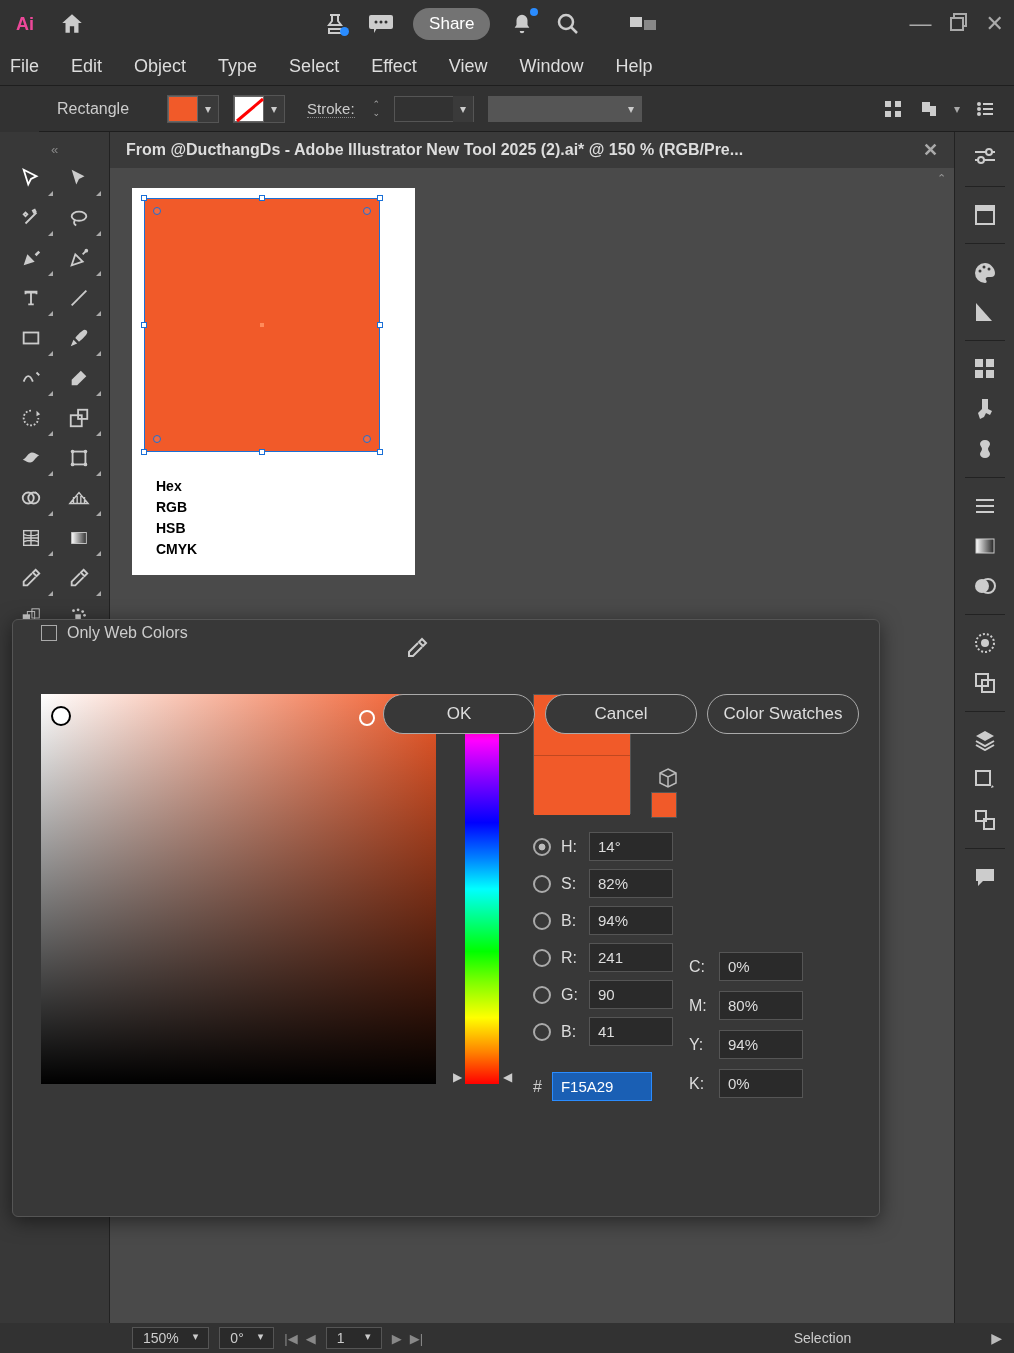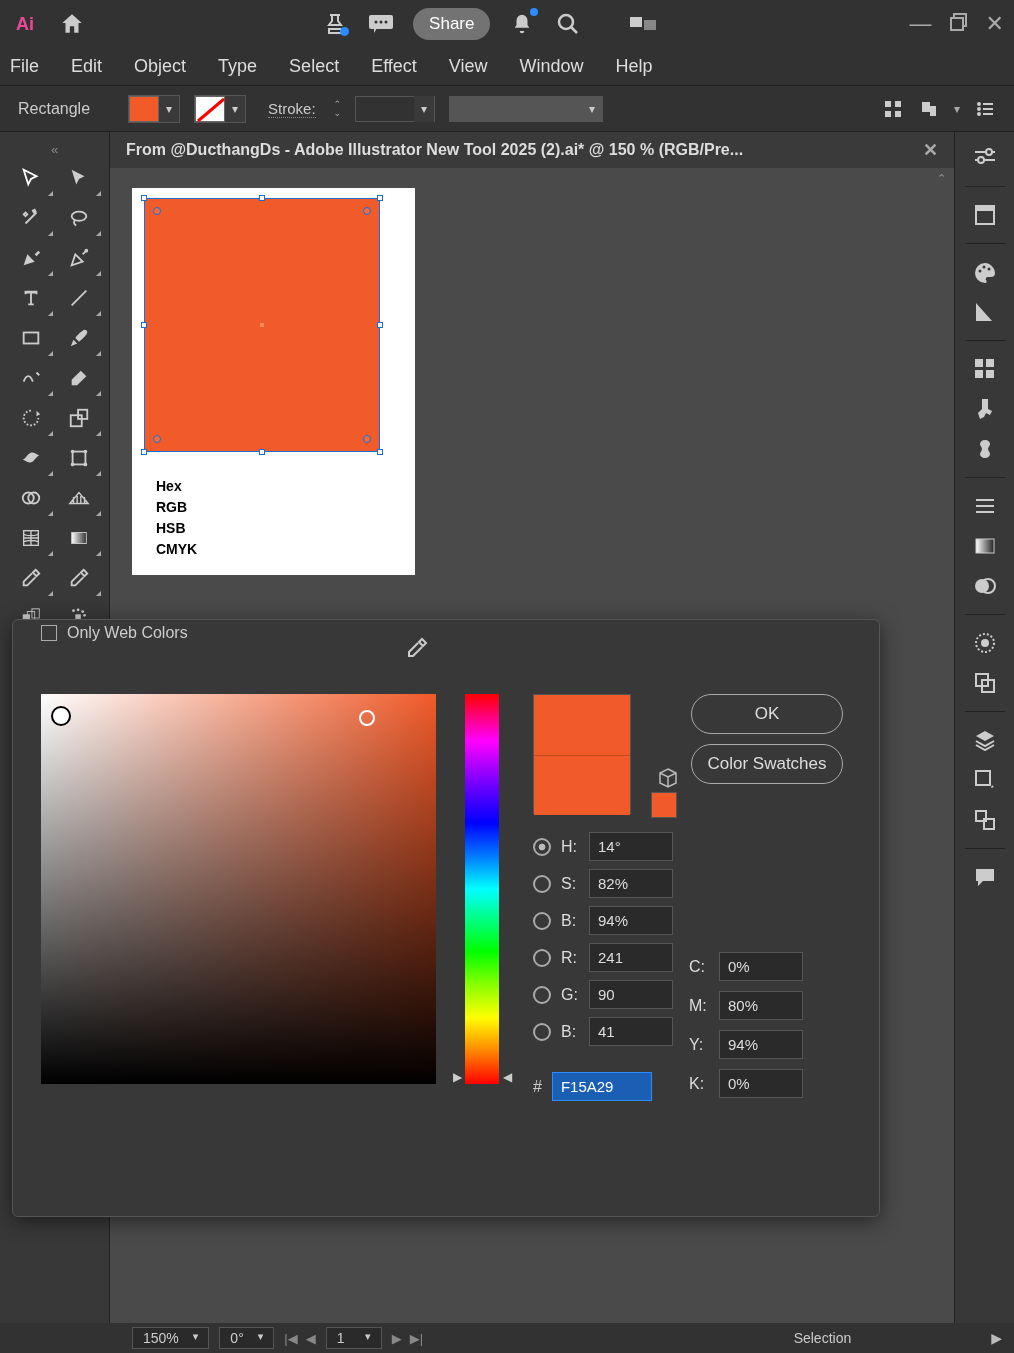--- a/index.html
+++ b/index.html
@@ -16,21 +16,21 @@
 .titlebar .bell .dot { position: absolute; top: -2px; right: -2px; width: 8px; height: 8px; border-radius: 50%; background: #2a8cff; }
 .titlebar .icon-btn { width: 28px; height: 28px; display: flex; align-items: center; justify-content: center; }
 .titlebar .win-controls { display: flex; gap: 18px; margin-left: 16px; }
 .titlebar .win-controls div { font-size: 22px; color: #aaa; cursor: pointer; line-height: 1; }
 
 
 .menubar { background: #323232; height: 38px; display: flex; align-items: center; padding: 0 8px; gap: 28px; font-size: 18px; color: #ddd; border-bottom: 1px solid #1e1e1e; }
 .menubar span { padding: 6px 2px; cursor: pointer; }
 
 
-.controlbar { background: #323232; height: 46px; display: flex; align-items: center; padding: 0 18px; gap: 14px; border-bottom: 1px solid #1e1e1e; }
+.controlbar { background: #323232; height: 46px; display: flex; align-items: center; padding: 0 18px; gap: 14px; border-bottom: 1px solid #1e1e1e; margin-left: 39px; }
 .controlbar .shape-label { font-size: 16px; color: #ccc; margin-right: 24px; }
 .controlbar .swatch { width: 30px; height: 26px; display: inline-block; border: 1px solid #666; }
 .controlbar .combo { display: flex; align-items: center; border: 1px solid #555; }
 .controlbar .chev { width: 20px; display: flex; align-items: center; justify-content: center; background: #3a3a3a; height: 26px; font-size: 12px; }
 .controlbar .stroke-label { color: #ccc; font-size: 15px; margin-left: 8px; border-bottom: 1px dotted #888; }
 .controlbar .rspacer { flex: 1; }
 .controlbar .ricon { width: 22px; height: 22px; display: flex; align-items: center; justify-content: center; }
 
 
 .main-area { display: flex; height: calc(1353px - 48px - 38px - 46px - 30px); position: relative; }
@@ -90,21 +90,21 @@
 .hue-arrow-l { position: absolute; left: 440px; top: 450px; color: #ccc; font-size: 12px; }
 .hue-arrow-r { position: absolute; left: 490px; top: 450px; color: #ccc; font-size: 12px; }
 
 .swatch-big { position: absolute; left: 520px; top: 74px; width: 98px; height: 120px; border: 1px solid #555; }
 .swatch-big .top-half { height: 60px; background: #f15a29; }
 .swatch-big .bot-half { height: 60px; background: #f15a29; border-top: 1px solid rgba(0,0,0,0.2); }
 .cube-icon { position: absolute; left: 646px; top: 148px; color: #bbb; font-size: 16px; }
 .mini-swatch { position: absolute; left: 638px; top: 172px; width: 26px; height: 26px; background: #f15a29; border: 1px solid #555;}
 
 .btn { background: #383838; border: 1.5px solid #aaa; color: #ddd; border-radius: 22px; font-size: 17px; padding: 9px 0; text-align: center; cursor: pointer; width: 152px; }
-.btn-stack { position: absolute; right: 36px; top: 74px; display: flex; flex-direction: column; gap: 10px; }
+.btn-stack { position: absolute; right: 20px; top: 74px; display: flex; flex-direction: row; gap: 10px; }
 
 .val-grid { position: absolute; left: 520px; top: 212px; display: grid; grid-template-columns: 22px 22px 90px; gap: 8px 6px; align-items: center; font-size: 16px; }
 .val-grid .radio { width: 18px; height: 18px; border: 2px solid #aaa; border-radius: 50%; display: inline-block; }
 .val-grid .radio.sel { background: radial-gradient(circle, #bbb 0 35%, transparent 36%); }
 .val-grid .lab { color: #ddd; }
 .val-grid input { background: #2a2a2a; border: 1px solid #555; color: #ddd; padding: 5px 8px; width: 84px; font-size: 15px; }
 
 .cmyk-grid { position: absolute; left: 676px; top: 332px; display: grid; grid-template-columns: 24px 90px; gap: 10px 6px; align-items: center; font-size: 16px; }
 .cmyk-grid .lab { color: #ddd; }
 .cmyk-grid input { background: #2a2a2a; border: 1px solid #555; color: #ddd; padding: 5px 8px; width: 84px; font-size: 15px; }
@@ -596,20 +596,21 @@
     </div>
     <div class="cube-icon">
       <svg width="18" height="20" viewBox="0 0 18 20">
           <path fill="none" stroke="#bbb" stroke-width="1.5" d="M9 1l8 4v10l-8 4-8-4V5zM1 5l8 4 8-4M9 9v10"></path>
         </svg>
     </div>
     <div class="mini-swatch"></div>
 
     <div class="btn-stack">
       <div class="btn">OK</div>
+      <div class="btn">Cancel</div>
       <div class="btn">Color Swatches</div>
     </div>
 
     <div class="val-grid">
       <span class="radio sel"></span>
         <span class="lab">H:</span>
         <input value="14°" style="">
       <span class="radio"></span>
         <span class="lab">S:</span>
         <input value="82%" style="">

